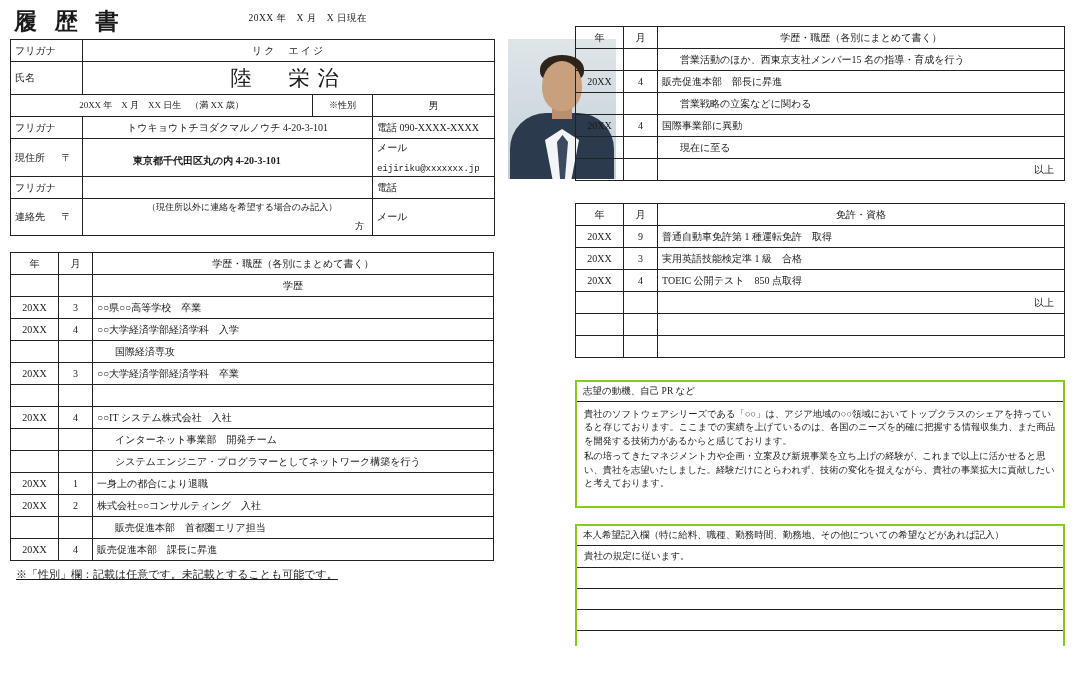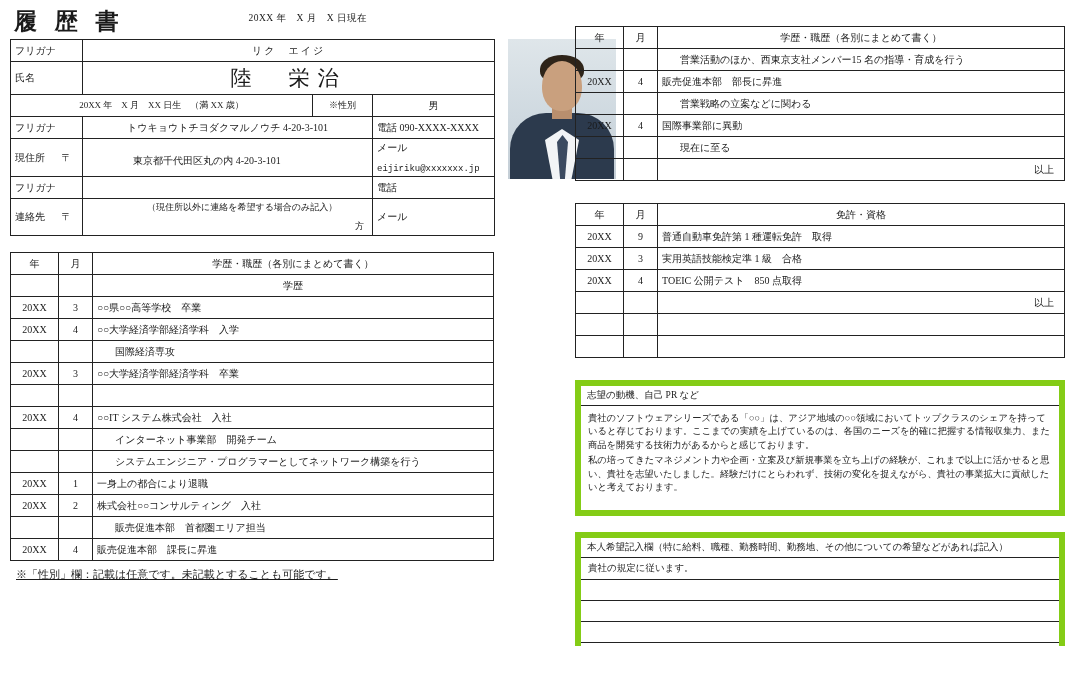--- a/index.html
+++ b/index.html
@@ -135,33 +135,33 @@
   .name-cell {
     font-size: 21px;
     letter-spacing: 8px;
     text-align: center;
     height: 48px;
   }
   .furi-val { letter-spacing: 2px; }
   .small { font-size: 9px; }
 
   .addr-cell { height: 44px; vertical-align: top; padding-top: 3px; }
-  .addr-line2 { padding-left: 46px; padding-top: 6px; display: block; }
+  .addr-line2 { padding-left: 46px; padding-top: 6px; display: block; font-weight: bold; }
 
   
   .footnote {
     font-size: 11px;
     margin-top: 6px;
     margin-left: 6px;
     text-decoration: underline;
   }
 
   
   .box {
-    border: 6px solid #84cc16;
+    border: 2px solid #84cc16;
     font-size: 10px;
   }
   .box-head {
     border-bottom: 1px solid #222;
     padding: 3px 6px;
     font-size: 9.5px;
   }
   .box-body {
     padding: 6px 7px;
     line-height: 1.45;

